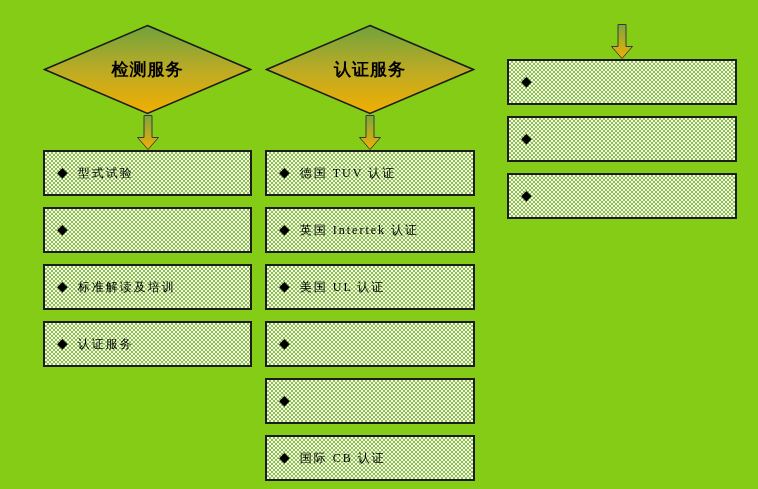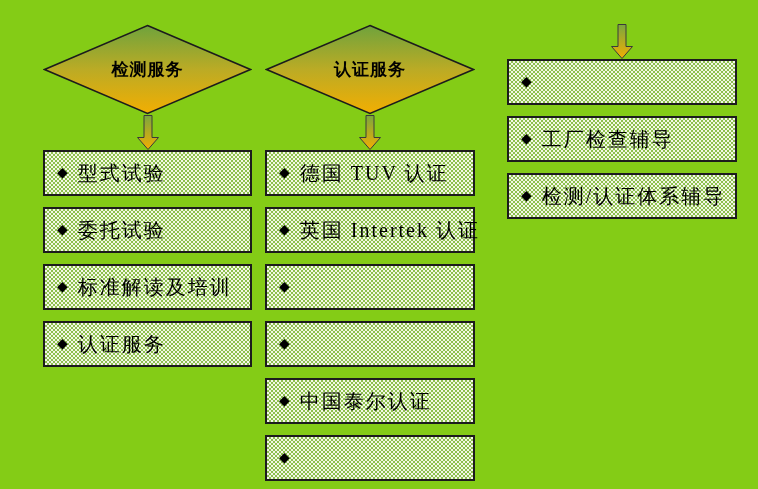--- a/index.html
+++ b/index.html
@@ -72,21 +72,21 @@
     background-size: 4px 4px;
     background-position: 0 0, 2px 2px;
   }
   .bullet {
     font-size: 14px;
     line-height: 1;
     margin: 0 10px 0 12px;
     color: #000000;
   }
   .item-label {
-    font-size: 20px;
+    font-size: 12px;
     letter-spacing: 2px;
     white-space: nowrap;
   }
   .defs-only {
     position: absolute;
     width: 0;
     height: 0;
   }
 </style>
 </head>
@@ -118,21 +118,20 @@
     <svg class="arrow-svg" viewBox="0 0 22 35">
       <polygon points="7,0.5 15,0.5 15,22.5 21.5,22.5 11,34.5 0.5,22.5 7,22.5" fill="url(#arrowGrad)" stroke="#3a3a3a" stroke-width="1"></polygon>
     </svg>
     <div class="boxes">
       <div class="item-box">
         <span class="bullet">◆</span>
         <span class="item-label">型式试验</span>
       </div>
       <div class="item-box">
         <span class="bullet">◆</span>
-        <span class="item-label">委托试验</span>
       </div>
       <div class="item-box">
         <span class="bullet">◆</span>
         <span class="item-label">标准解读及培训</span>
       </div>
       <div class="item-box">
         <span class="bullet">◆</span>
         <span class="item-label">认证服务</span>
       </div>
     </div>
@@ -152,46 +151,45 @@
       <div class="item-box">
         <span class="bullet">◆</span>
         <span class="item-label">德国 TUV 认证</span>
       </div>
       <div class="item-box">
         <span class="bullet">◆</span>
         <span class="item-label">英国 Intertek 认证</span>
       </div>
       <div class="item-box">
         <span class="bullet">◆</span>
+        <span class="item-label">美国 UL 认证</span>
       </div>
       <div class="item-box">
         <span class="bullet">◆</span>
       </div>
       <div class="item-box">
         <span class="bullet">◆</span>
-        <span class="item-label">中国泰尔认证</span>
       </div>
       <div class="item-box">
         <span class="bullet">◆</span>
+        <span class="item-label">国际 CB 认证</span>
       </div>
     </div>
   </div>
 
   <div class="column col3">
     <svg class="arrow-svg" viewBox="0 0 22 35">
       <polygon points="7,0.5 15,0.5 15,22.5 21.5,22.5 11,34.5 0.5,22.5 7,22.5" fill="url(#arrowGrad)" stroke="#3a3a3a" stroke-width="1"></polygon>
     </svg>
     <div class="boxes">
       <div class="item-box">
         <span class="bullet">◆</span>
       </div>
       <div class="item-box">
         <span class="bullet">◆</span>
-        <span class="item-label">工厂检查辅导</span>
       </div>
       <div class="item-box">
         <span class="bullet">◆</span>
-        <span class="item-label">检测/认证体系辅导</span>
       </div>
     </div>
   </div>
 
 </div>
 
 </body></html>

